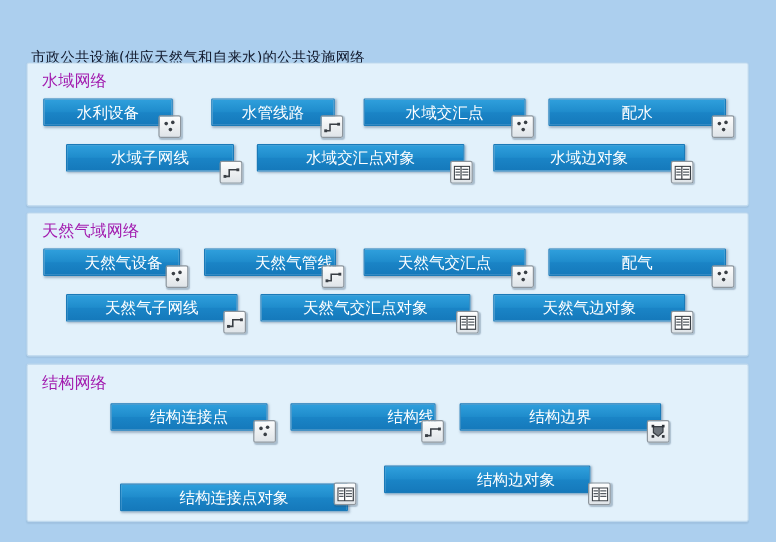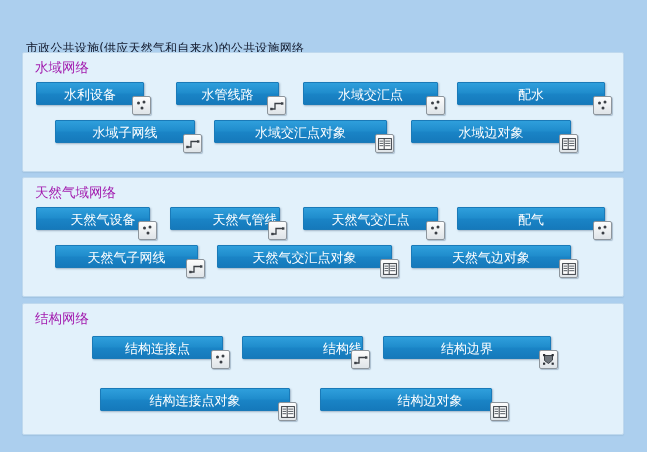--- a/index.html
+++ b/index.html
@@ -247,21 +247,21 @@
     <div class="node" style="left: 383px; top: 336px; width: 168px;">结构边界</div>
     <div class="node-icon" style="left: 539px; top: 350px;">
       <svg width="13" height="13" viewBox="0 0 13 13">
         <polygon points="2.5,2.5 10.5,2.5 10.5,7 6.5,10.5 2.5,7.5" fill="#6f767d" stroke="#3a3f45" stroke-width="1"></polygon>
         <rect x="1" y="1" width="2.2" height="2.2" fill="#2c3036"></rect>
         <rect x="9.6" y="1" width="2.2" height="2.2" fill="#2c3036"></rect>
         <rect x="9.6" y="9.6" width="2.2" height="2.2" fill="#2c3036"></rect>
         <rect x="1" y="9.6" width="2.2" height="2.2" fill="#2c3036"></rect>
       </svg>
     </div>
-    <div class="node" style="left: 100px; top: 388px; width: 190px;">结构连接点对象</div>
+    <div class="node" style="left: 100px; top: 403px; width: 190px;">结构连接点对象</div>
     <div class="node-icon" style="left: 278px; top: 402px;">
       <svg width="14" height="12" viewBox="0 0 14 12">
         <rect x="0.6" y="0.6" width="12.8" height="10.8" fill="#ffffff" stroke="#3a3f45" stroke-width="1"></rect>
         <line x1="6.2" y1="0.6" x2="6.2" y2="11.4" stroke="#3a3f45" stroke-width="1"></line>
         <line x1="1.6" y1="3.1" x2="5.3" y2="3.1" stroke="#555c63" stroke-width="1"></line>
         <line x1="1.6" y1="5.4" x2="5.3" y2="5.4" stroke="#555c63" stroke-width="1"></line>
         <line x1="1.6" y1="7.7" x2="5.3" y2="7.7" stroke="#555c63" stroke-width="1"></line>
         <line x1="7.2" y1="3.1" x2="12.3" y2="3.1" stroke="#555c63" stroke-width="1"></line>
         <line x1="7.2" y1="5.4" x2="12.3" y2="5.4" stroke="#555c63" stroke-width="1"></line>
         <line x1="7.2" y1="7.7" x2="12.3" y2="7.7" stroke="#555c63" stroke-width="1"></line>

